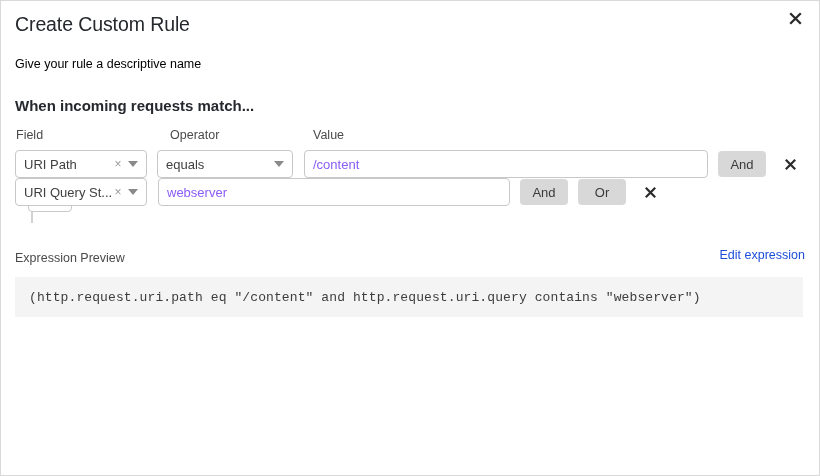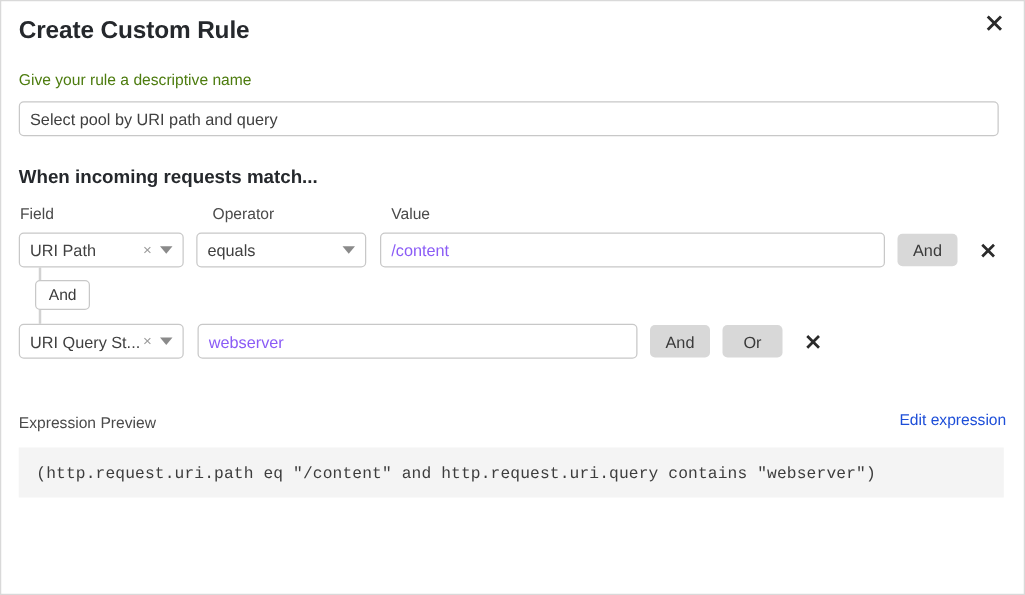--- a/index.html
+++ b/index.html
@@ -24,21 +24,21 @@
 
   
   .dlg-header {
     position: relative;
     height: 46px;
     display: flex;
     align-items: center;
   }
   .dlg-title {
     font-size: 19.5px;
-    font-weight: bold;
+    font-weight: normal;
     color: #25282c;
     letter-spacing: -0.1px;
     text-align: right;
   }
   .close-btn {
     position: absolute;
     right: -1px;
     top: 6px;
     width: 22px; height: 22px;
     display: flex;
@@ -53,21 +53,21 @@
 
   
   .field-block { margin-top: 8px; }
   .field-label {
     font-size: 14.5px;
     color: #313131;
     line-height: 20px;
   }
   .field-sublabel {
     font-size: 12.5px;
-    color: #4d7c0f;
+    color: #000000;
     line-height: 18px;
     margin-top: 2px;
   }
   .text-input {
     margin-top: 8px;
     width: 784px;
     height: 28px;
     border: 1px solid #c8c8c8;
     border-radius: 4px;
     background: #fff;
@@ -103,21 +103,21 @@
 
   
   .builder { position: relative; }
 
   .rule-row {
     position: relative;
     height: 28px;
     display: flex;
     align-items: center;
   }
-  .rule-row.row-2 { margin-top: 45px; }
+  .rule-row.row-2 { }
 
   .select-box {
     position: relative;
     height: 28px;
     border: 1px solid #c8c8c8;
     border-radius: 4px;
     background: #fff;
     display: flex;
     align-items: center;
     font-size: 13px;
@@ -264,21 +264,20 @@
     <div class="dlg-title">Create Custom Rule</div>
     <button class="close-btn">
       <svg width="15" height="15" viewBox="0 0 15 15">
         <path d="M2.2 2.2 L12.8 12.8 M12.8 2.2 L2.2 12.8" stroke="#2b2b2b" stroke-width="2.3" stroke-linecap="butt"></path>
       </svg>
     </button>
   </div>
 
   <div class="field-block">
     <div class="field-sublabel">Give your rule a descriptive name</div>
-    <input class="text-input" type="text" value="Select pool by URI path and query" style="">
   </div>
 
   <div class="section-title">When incoming requests match...</div>
 
   <div class="col-headers">
     <span class="ch-field">Field</span>
     <span class="ch-operator">Operator</span>
     <span class="ch-value">Value</span>
   </div>
 

